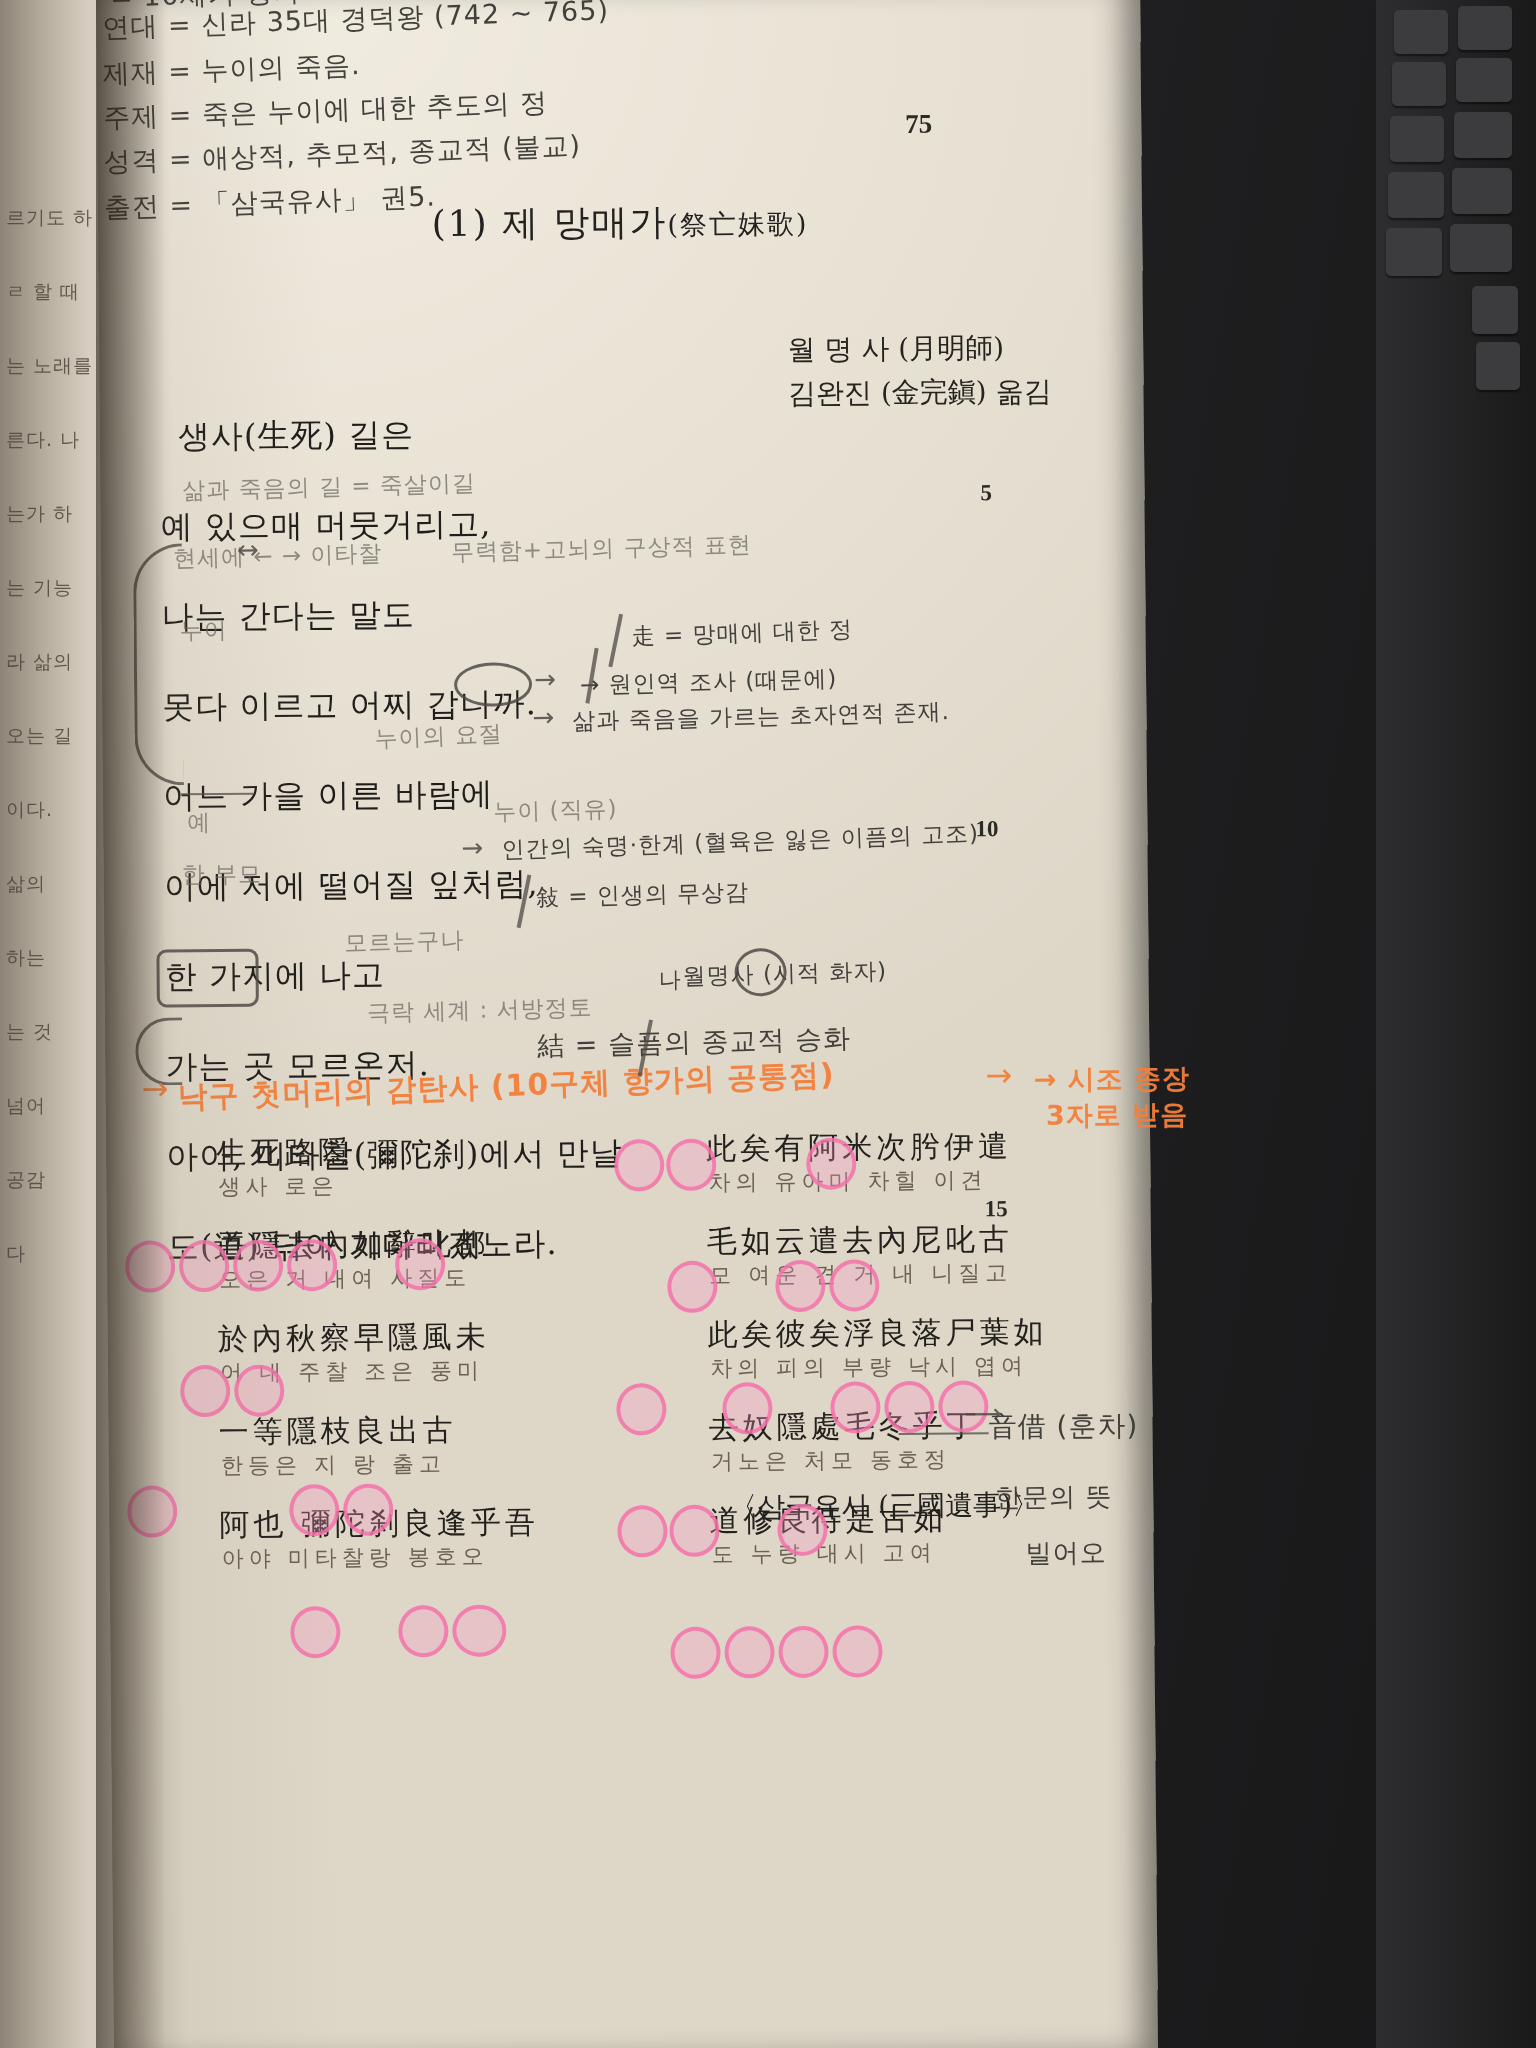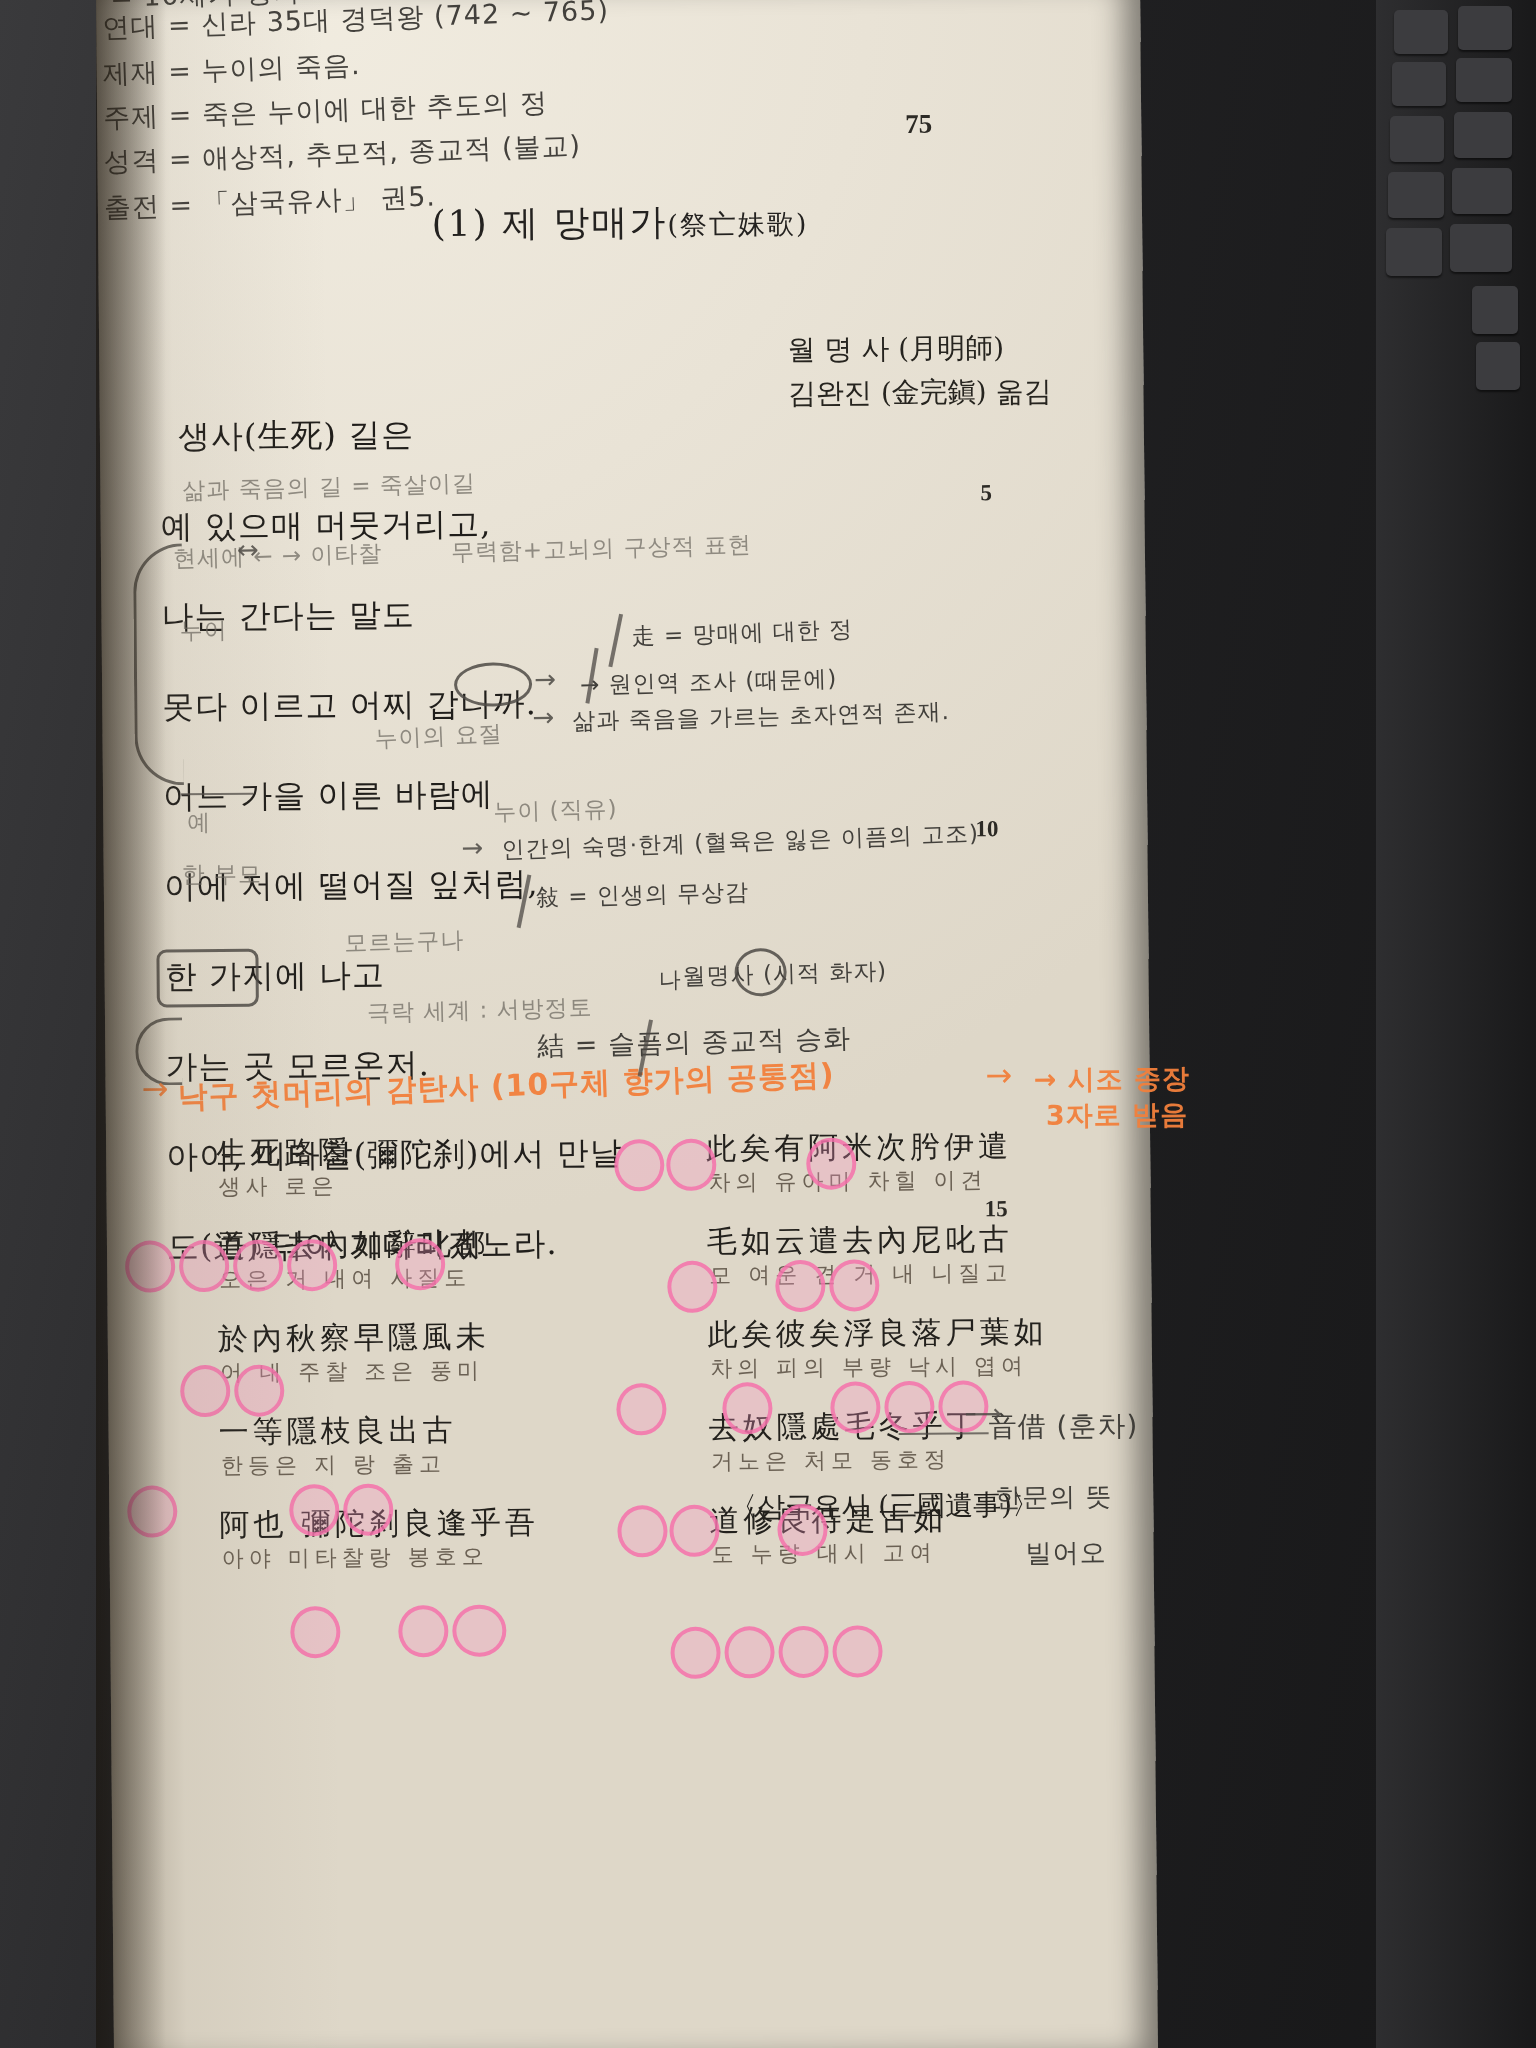--- a/index.html
+++ b/index.html
@@ -244,20 +244,25 @@
     <div class="key" style="left:14px;  top:116px; width:54px; height:46px;"></div>
     <div class="key" style="left:78px;  top:112px; width:58px; height:46px;"></div>
     <div class="key" style="left:12px;  top:172px; width:56px; height:46px;"></div>
     <div class="key" style="left:76px;  top:168px; width:60px; height:46px;"></div>
     <div class="key" style="left:10px;  top:228px; width:56px; height:48px;"></div>
     <div class="key" style="left:74px;  top:224px; width:62px; height:48px;"></div>
     <div class="key" style="left:96px;  top:286px; width:46px; height:48px;"></div>
     <div class="key" style="left:100px; top:342px; width:44px; height:48px;"></div>
   </div>
 
+  <div class="leftpage">
+    <div class="ltext">
+      르기도 하<br>ㄹ 할 때<br>는 노래를<br>른다. 나<br>는가 하<br>는 기능<br>라 삶의<br>오는 길<br>이다.<br>삶의<br>하는<br>는 것<br>넘어<br>공감<br>다
+    </div>
+  </div>
 
   <div class="page">
 
     <div class="pnum" style="left:808px; top:128px;">75</div>
     <div class="pnum" style="left:880px; top:500px; font-size:23px;">5</div>
     <div class="pnum" style="left:872px; top:836px; font-size:23px;">10</div>
     <div class="pnum" style="left:878px; top:1216px; font-size:23px;">15</div>
 
     <div class="title">
       <span>(1) 제 망매가</span><span class="han">(祭亡妹歌)</span>

